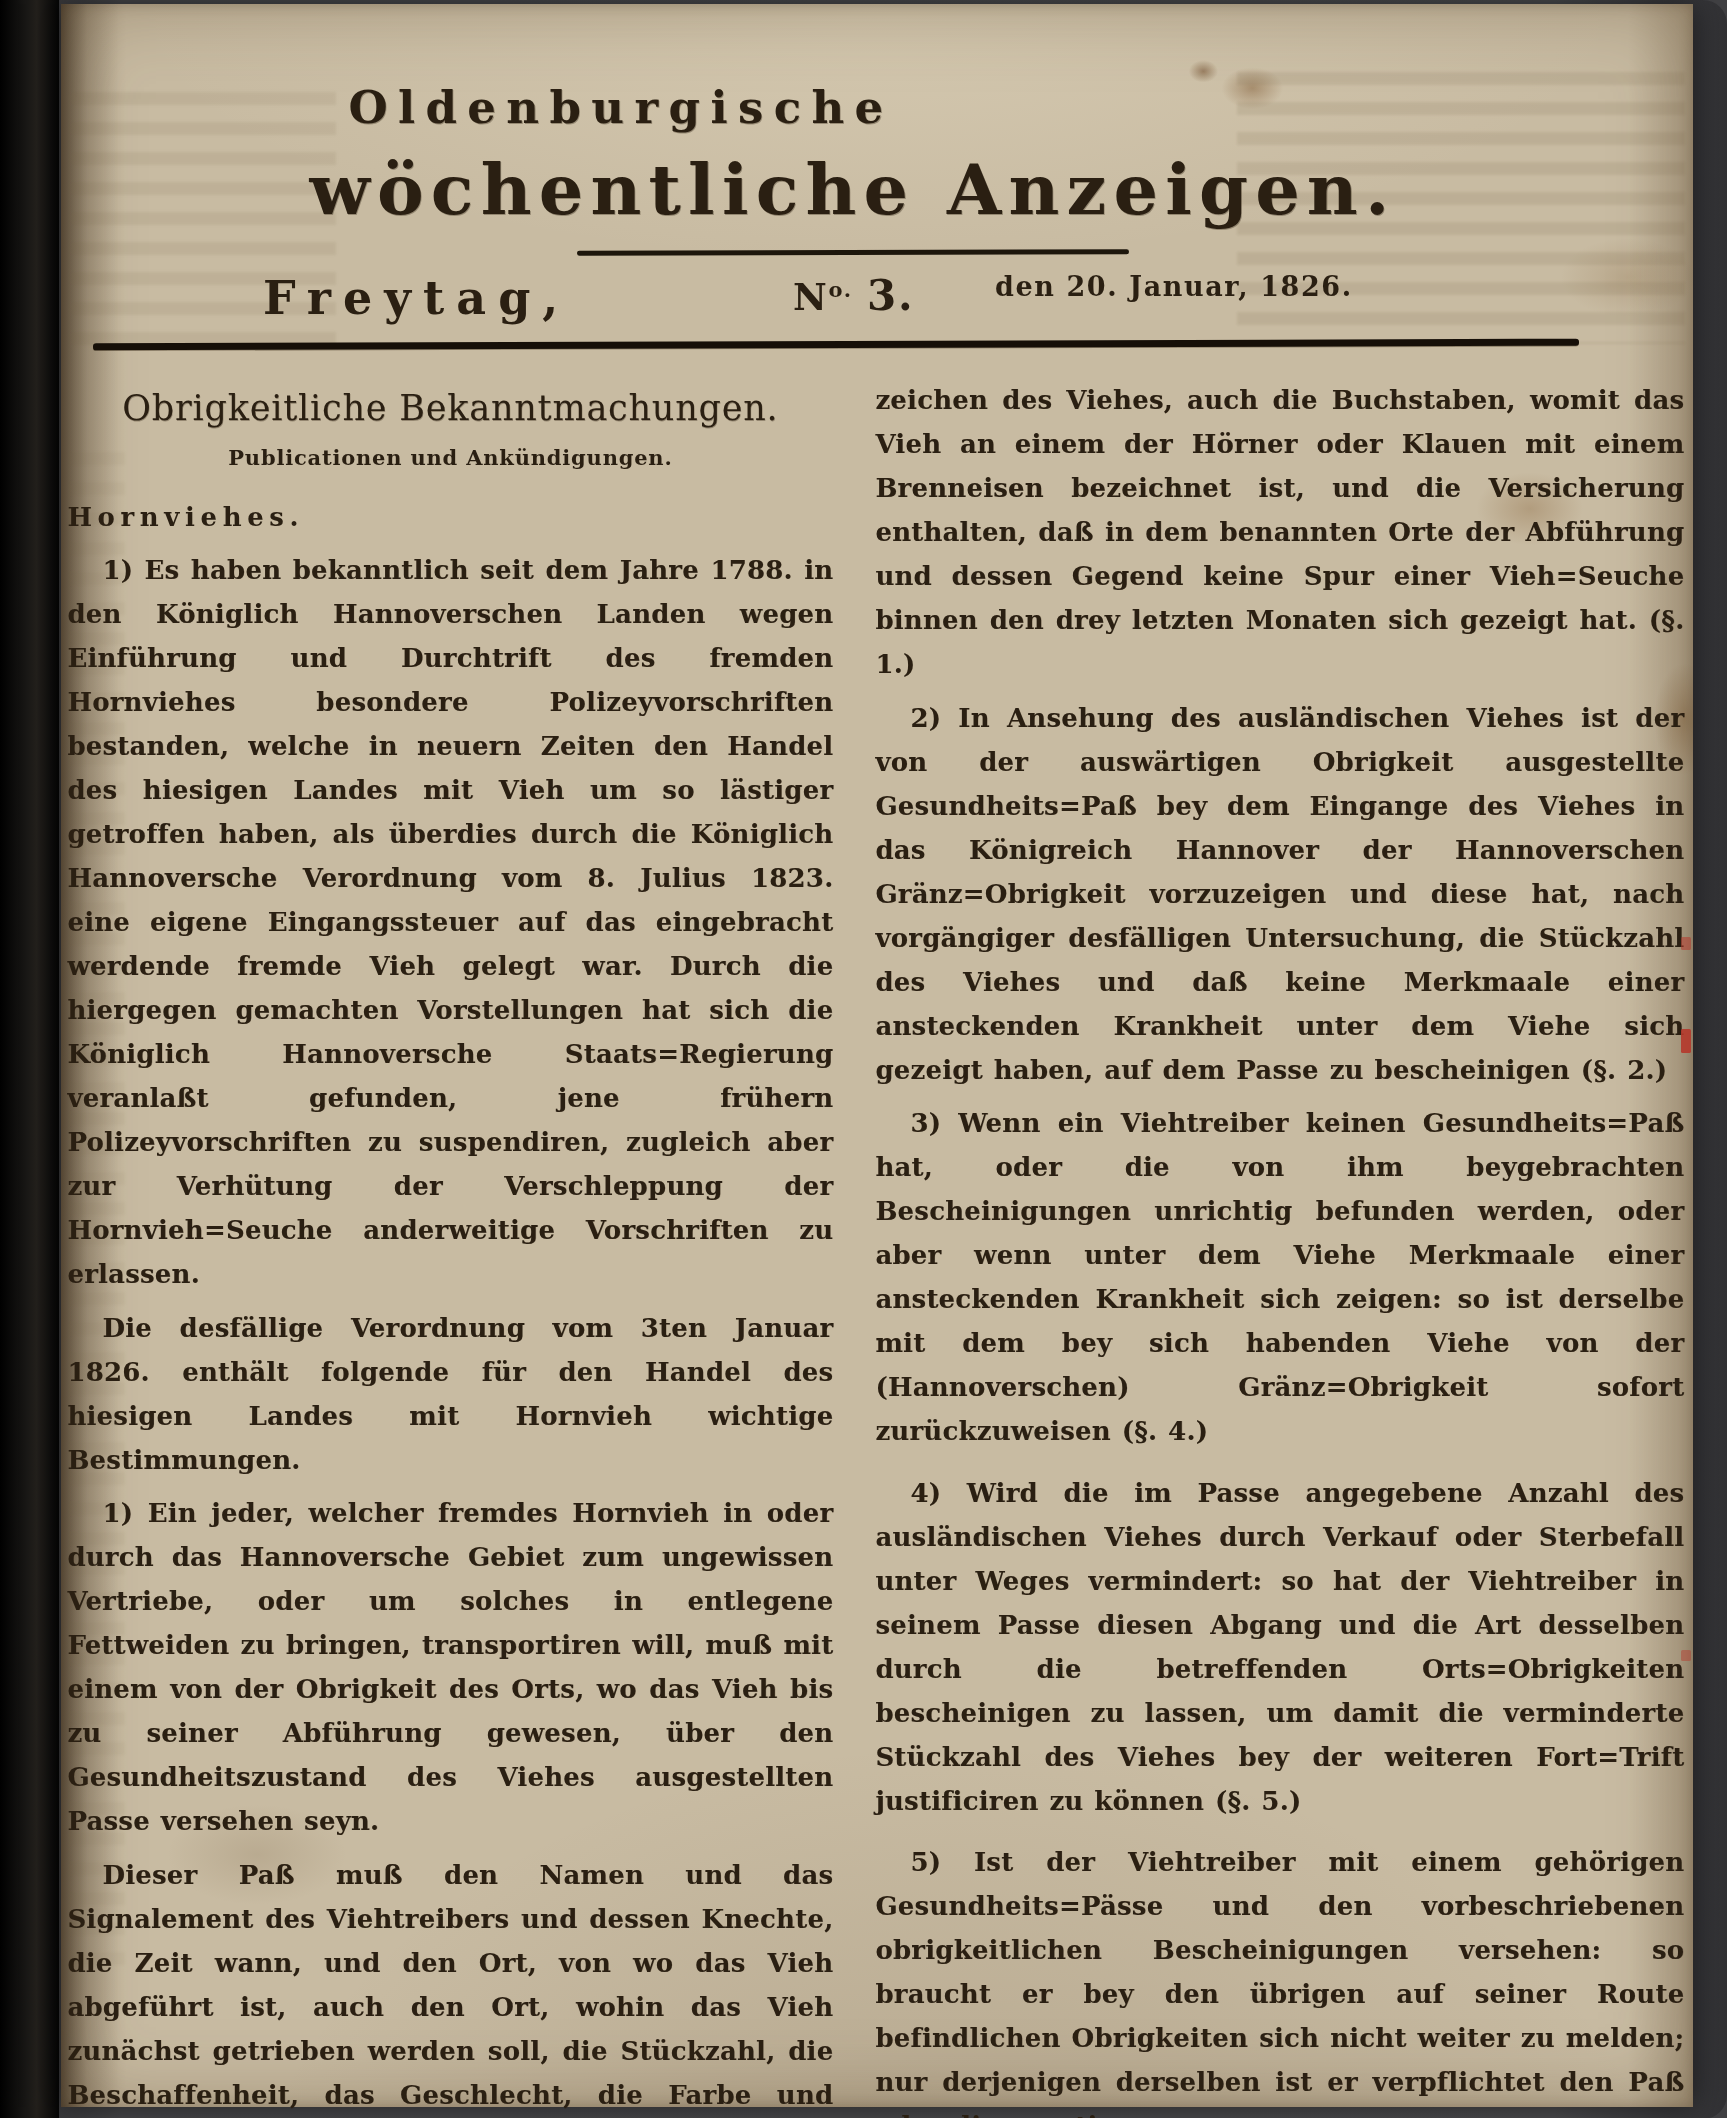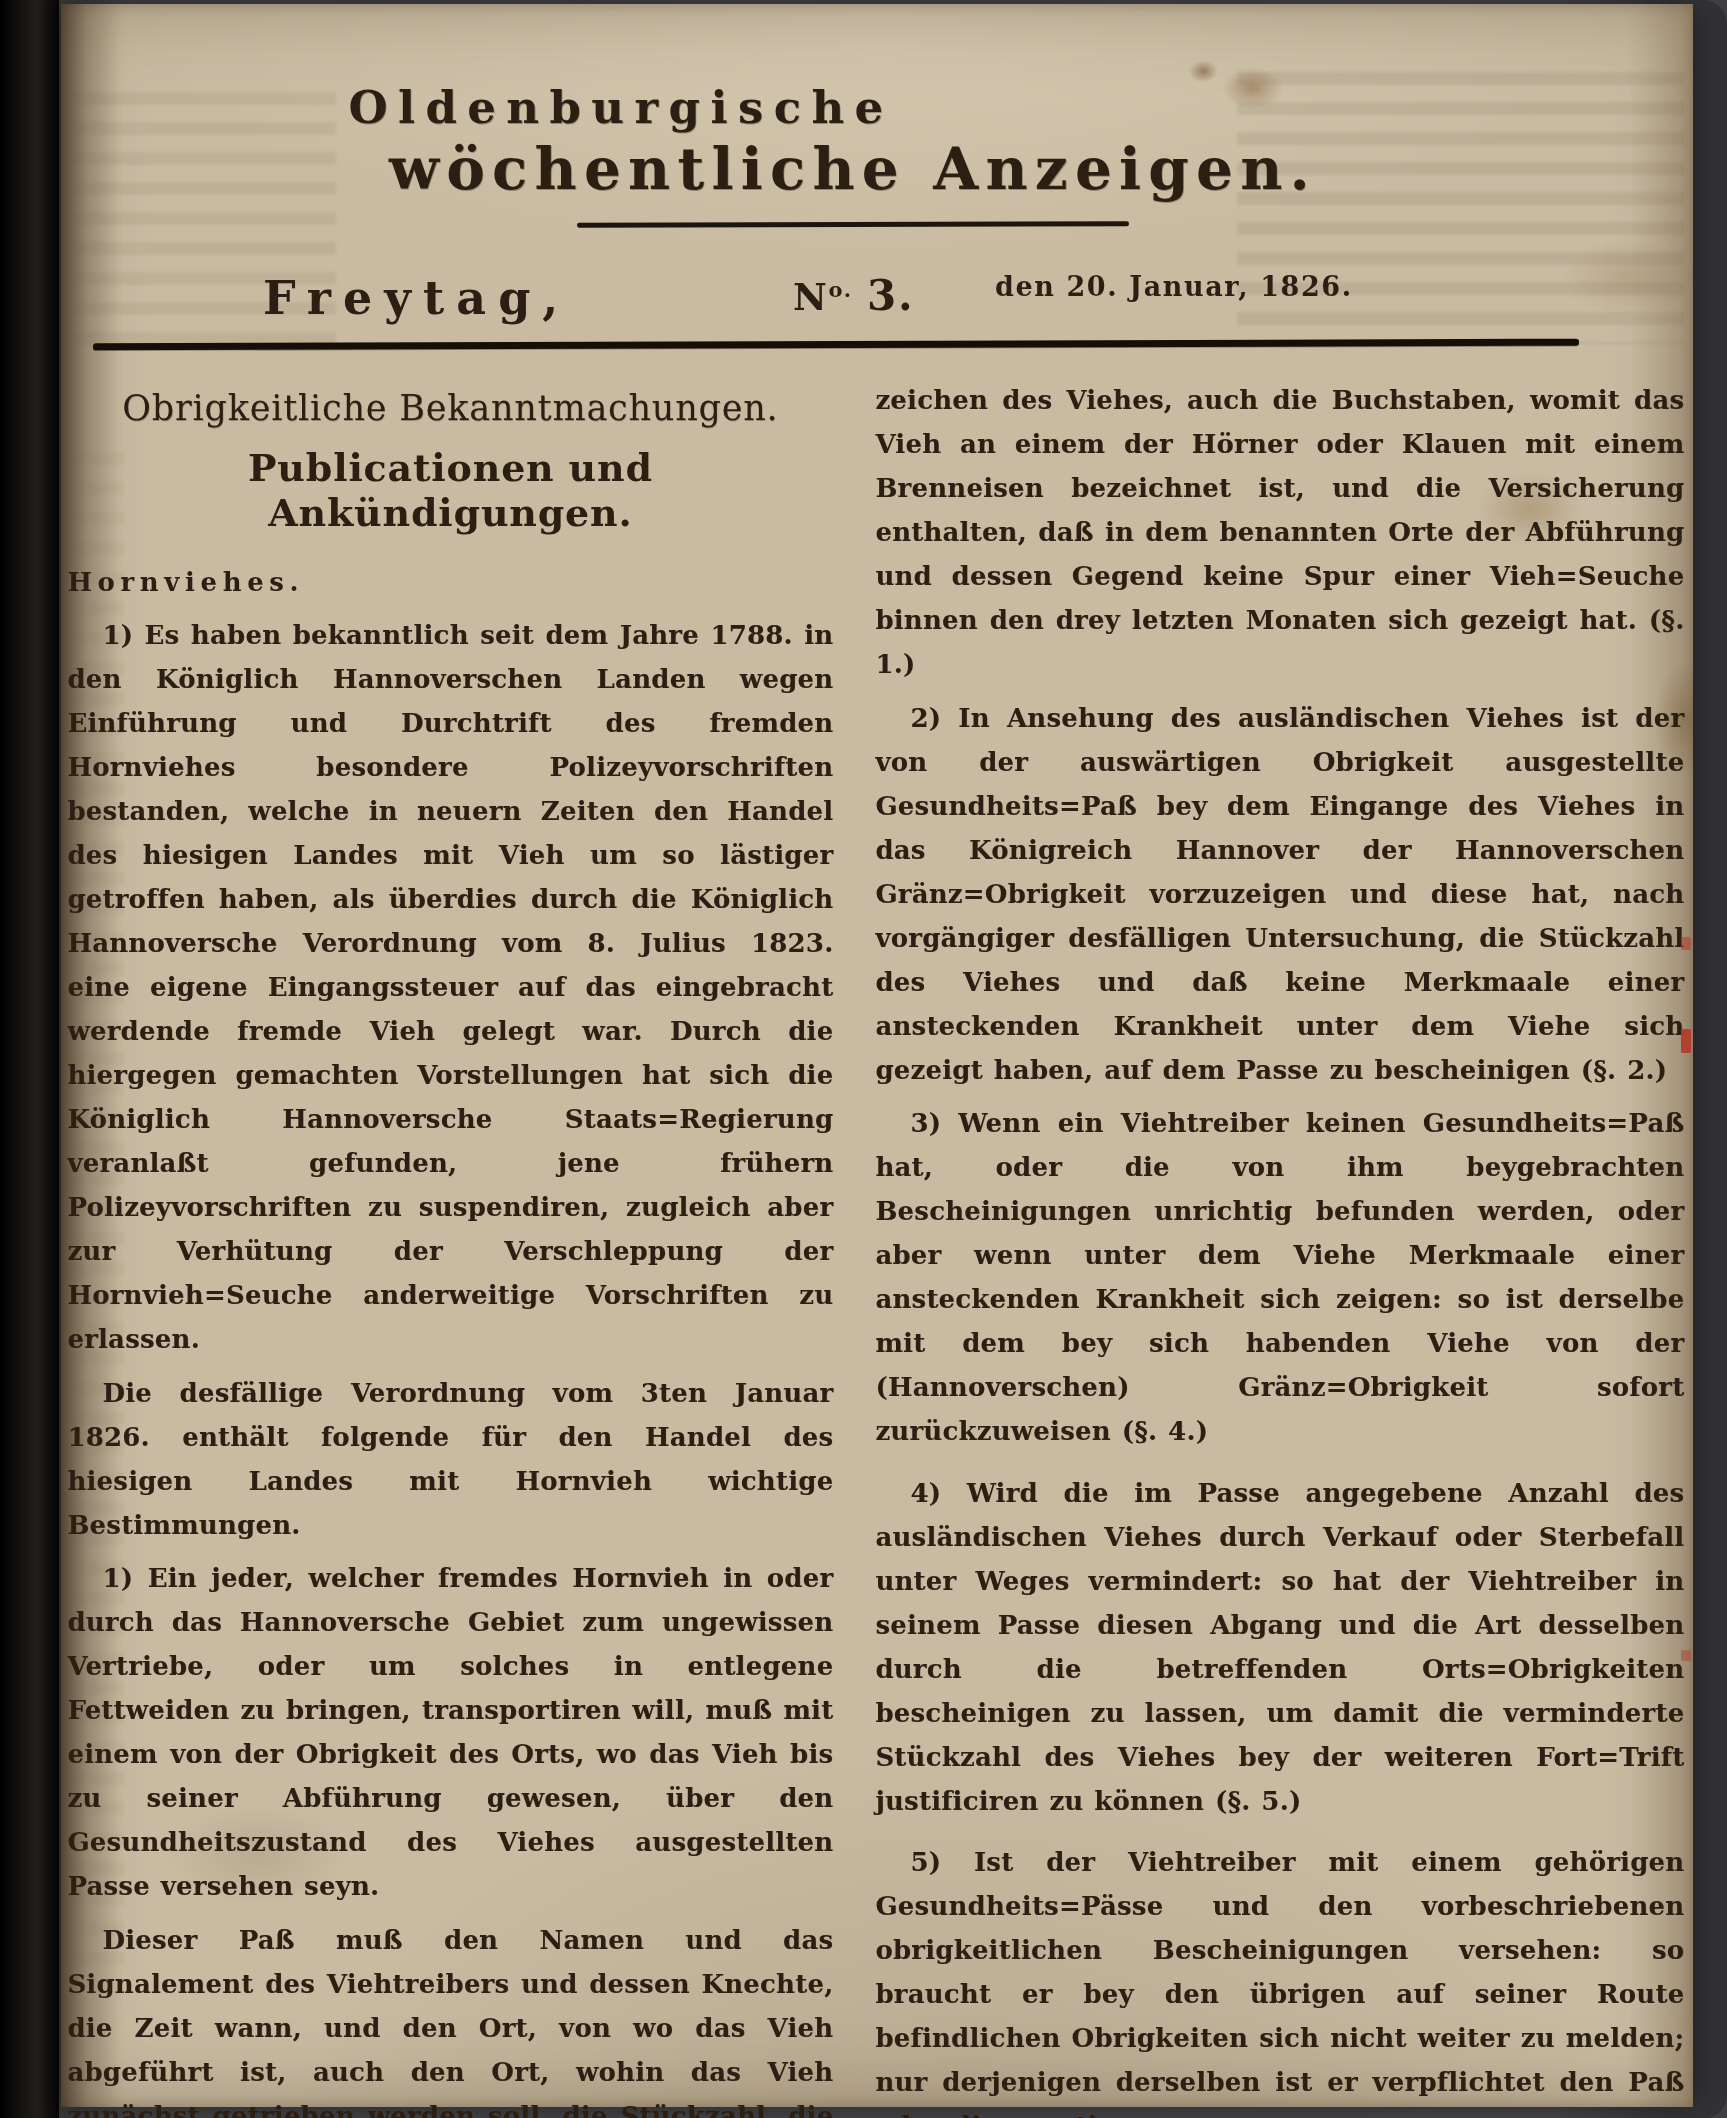--- a/index.html
+++ b/index.html
@@ -58,22 +58,22 @@
   .bleed-ml { left: 8px;  top: 448px; width: 56px;  height: 1520px; opacity: .35; }
 
   
   .masthead { position: absolute; top: 77px; left: 0; width: 100%; text-align: center; }
   .m-line1 {
     font-size: 45px; font-weight: 700; letter-spacing: 10.4px;
     transform: translateX(-256px);
     text-shadow: 0.8px 0.8px 0 rgba(50,36,20,0.35);
   }
   .m-line2 {
-    margin-top: 1px;
-    font-size: 58px; font-weight: 700; letter-spacing: 7.2px;
+    margin-top: 14px;
+    font-size: 70px; font-weight: 700; letter-spacing: 7.2px;
     transform: translateX(-24px);
     text-shadow: 0.8px 0.8px 0 rgba(50,36,20,0.35);
   }
   .m-rule {
     width: 552px; height: 4.8px; margin: 19px auto 0;
     background: #1d160c; border-radius: 2.4px;
     transform: translateX(-24px) rotate(-0.15deg);
   }
 
   
@@ -98,21 +98,21 @@
   }
   .col-left  { width: 766px;  flex: none; }
   .col-right { width: 809px; flex: none; }
 
   .sec-heading {
     font-size: 35px; font-weight: 400; text-align: center;
     letter-spacing: 0.8px; margin-top: 17.6px;
     text-shadow: 0.5px 0.5px 0 rgba(52,38,20,0.35);
   }
   .sec-subheading {
-    font-size: 38px; font-weight: 700; text-align: center;
+    font-size: 21px; font-weight: 700; text-align: center;
     margin-top: 17.6px; letter-spacing: 0.8px;
   }
   .sec-label {
     font-size: 26px; font-weight: 700; letter-spacing: 5.6px; margin-top: 32px;
   }
 
   .para {
     font-size: 26px; line-height: 44px; font-weight: 700;
     text-align: justify; margin-top: 9.6px;
     word-spacing: 1.6px; letter-spacing: 0.2px;

